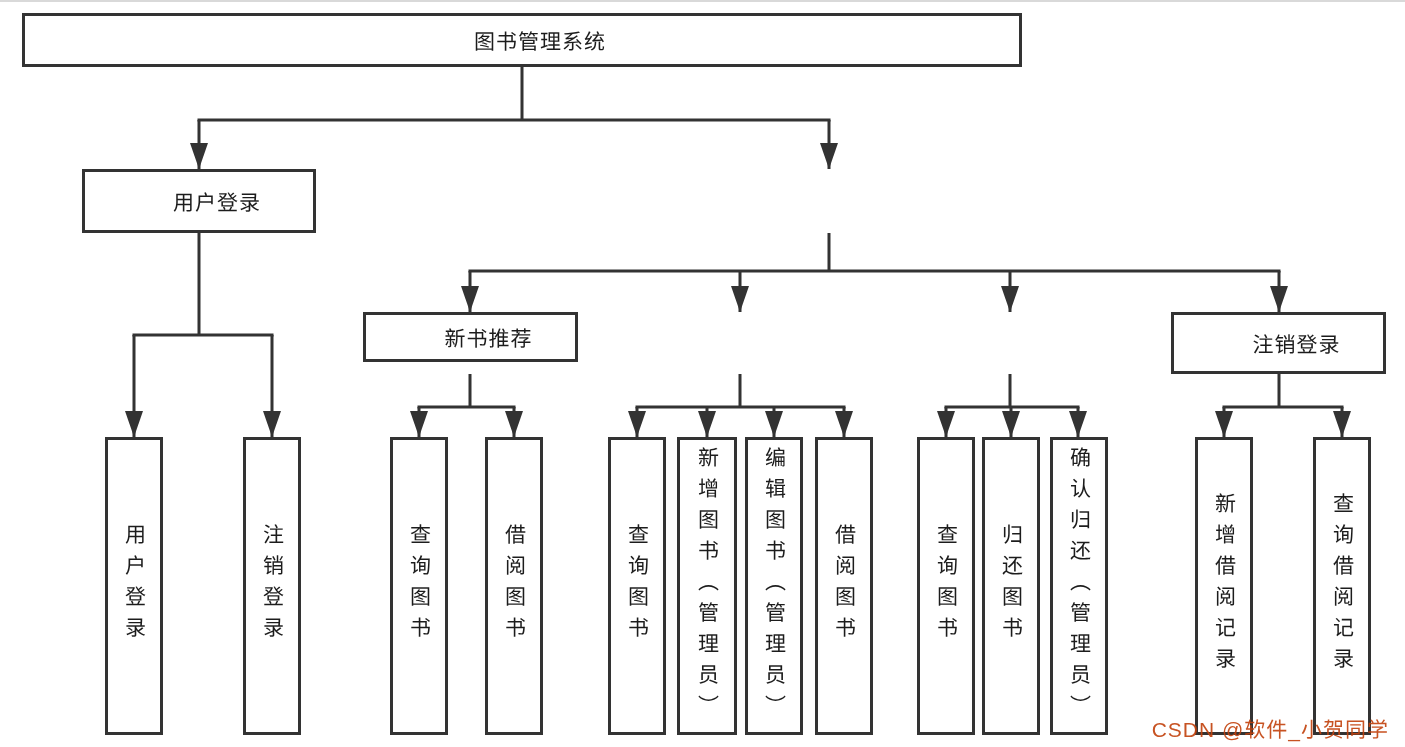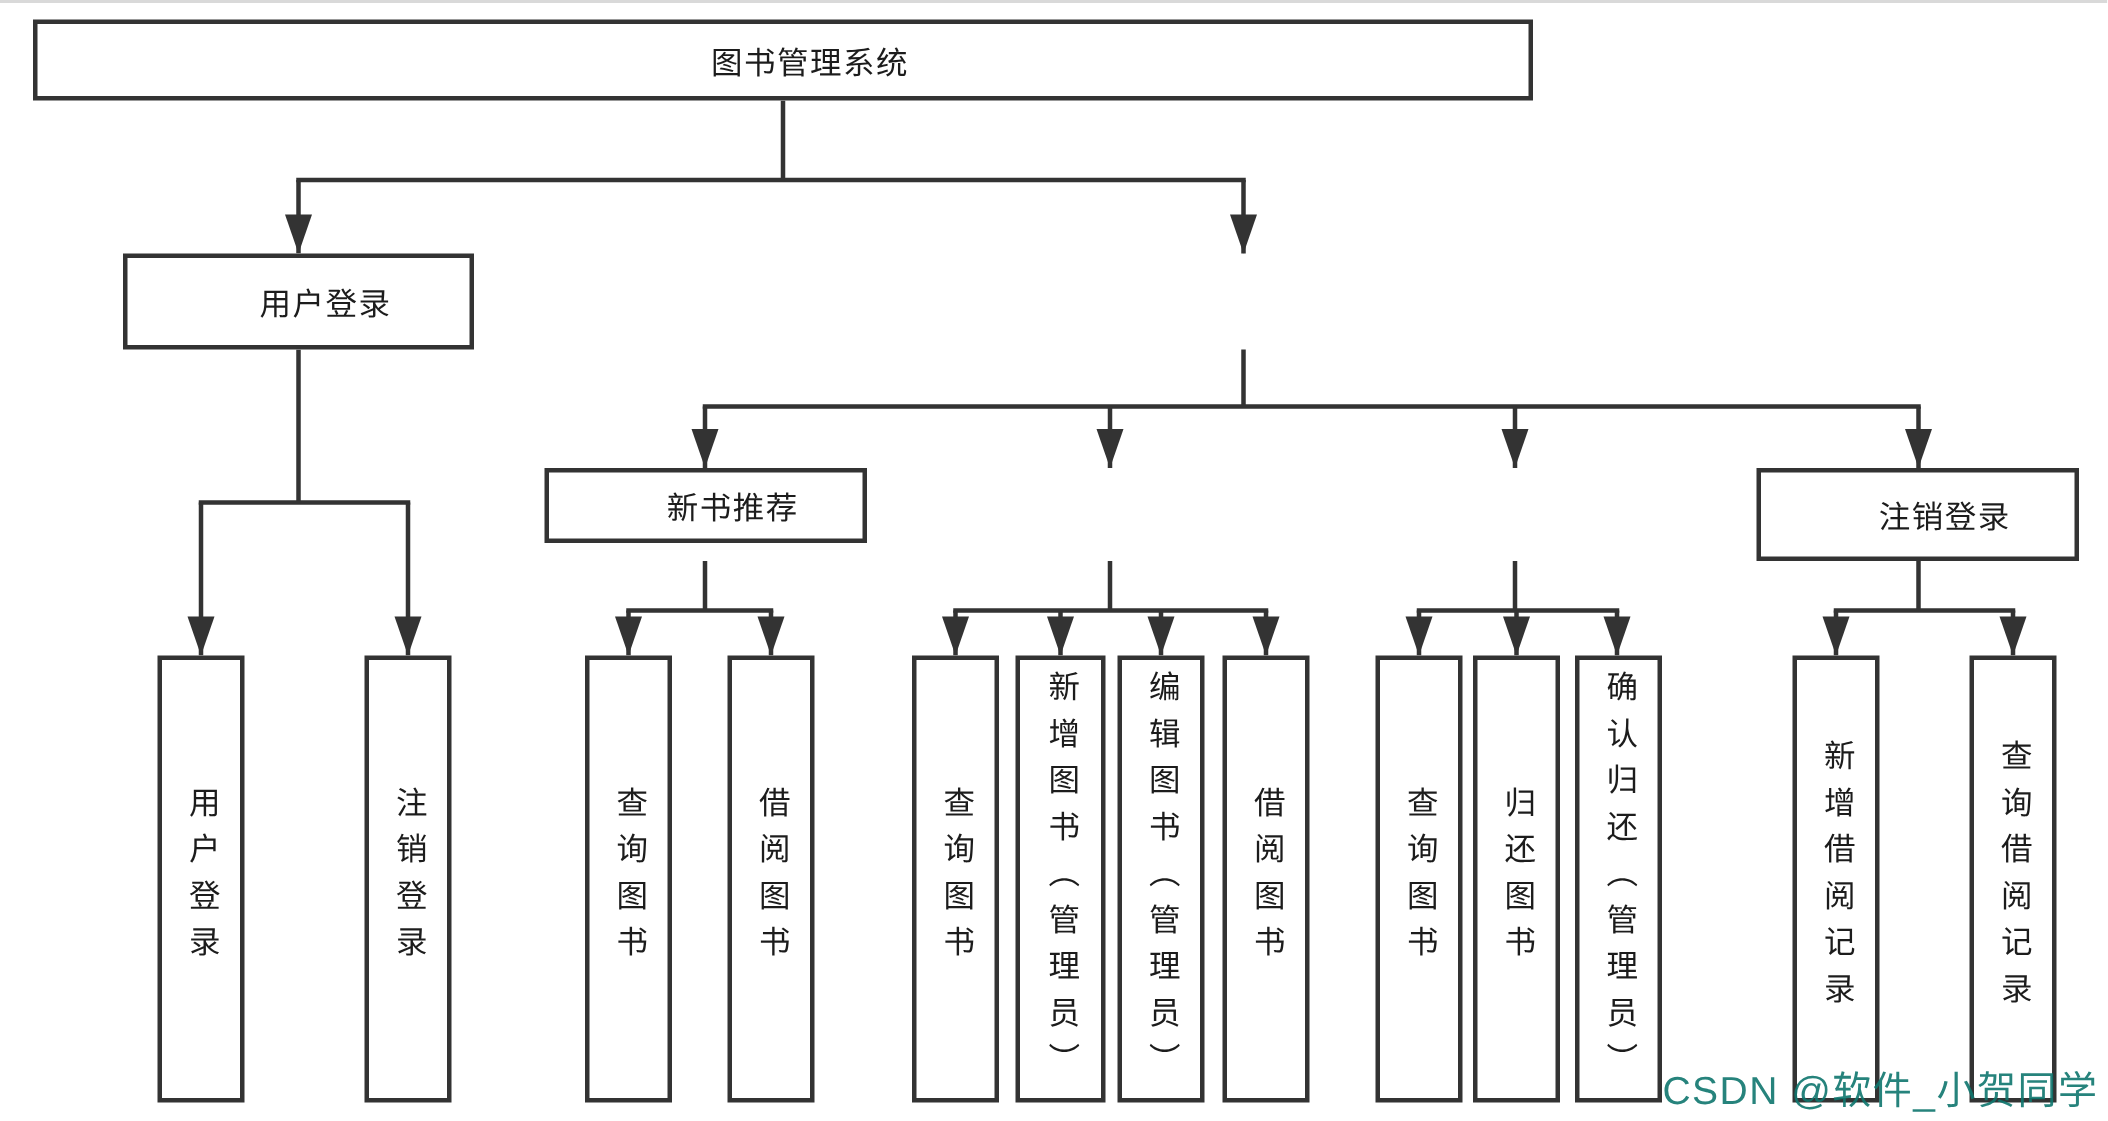--- a/index.html
+++ b/index.html
@@ -50,24 +50,24 @@
   .vbox .vtext {
     writing-mode: vertical-rl;
     text-orientation: mixed;
     font-size: 21px;
     letter-spacing: 10px;
     line-height: 1;
     white-space: nowrap;
   }
   .watermark {
     position: absolute;
-    right: 6px;
+    right: 16px;
     bottom: 4px;
-    font-size: 26px;
-    color: #0f766e;
+    font-size: 21px;
+    color: #c2410c;
     letter-spacing: 1px;
     z-index: 5;
     opacity: 0.9;
   }
 </style>
 </head>
 <body>
 
 <div class="canvas">
 

